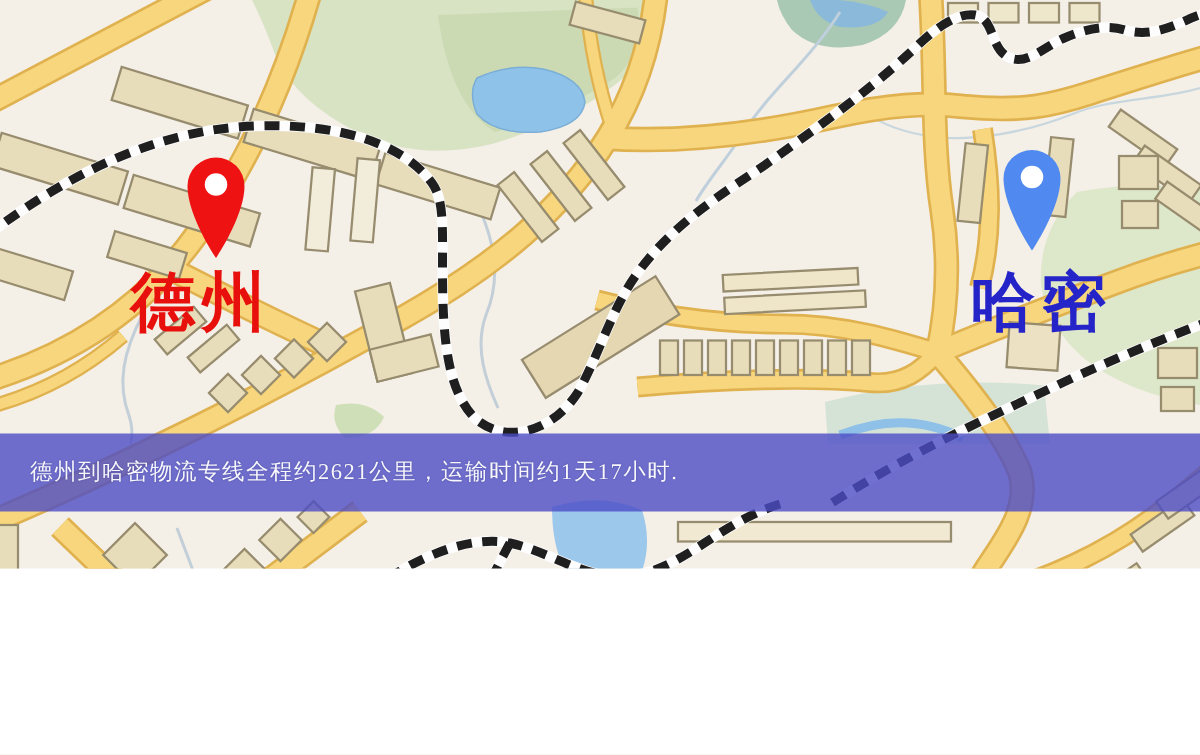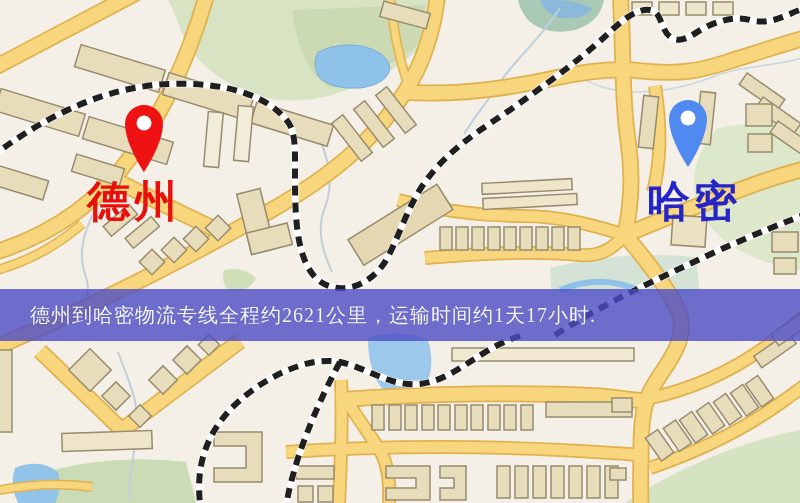--- a/index.html
+++ b/index.html
@@ -1,22 +1,22 @@
 <!DOCTYPE html>
 <html><head>
 <meta charset="utf-8">
 <style>
   html,body{margin:0;padding:0;background:#ffffff;}
-  .stage{position:relative;width:800px;height:503px;overflow:hidden;
+  .stage{position:relative;width:800px;height:379px;overflow:hidden;
          font-family:"Liberation Serif", serif;text-decoration:underline;}
   .stage svg{position:absolute;left:0;top:0;display:block;}
   .banner{position:absolute;left:0;top:289px;width:800px;height:52px;
           background:rgba(76,76,198,0.80);
-          color:#f7f7fd;font-size:20px;line-height:52px;
-          padding-left:30px;box-sizing:border-box;letter-spacing:1px;
+          color:#f7f7fd;font-size:15px;line-height:52px;
+          padding-left:20px;box-sizing:border-box;letter-spacing:1px;
           white-space:nowrap;text-shadow:0 0 1px rgba(40,40,120,.6);}
   .origin-label{fill:#e8100c;}
   .dest-label{fill:#2424c8;}
   .map-label{font-family:"Liberation Serif",serif;font-weight:bold;font-size:43px;letter-spacing:4px;}
 </style>
 </head>
 <body>
 
 <div class="stage">
 <svg width="800" height="503" viewBox="0 0 800 503">

